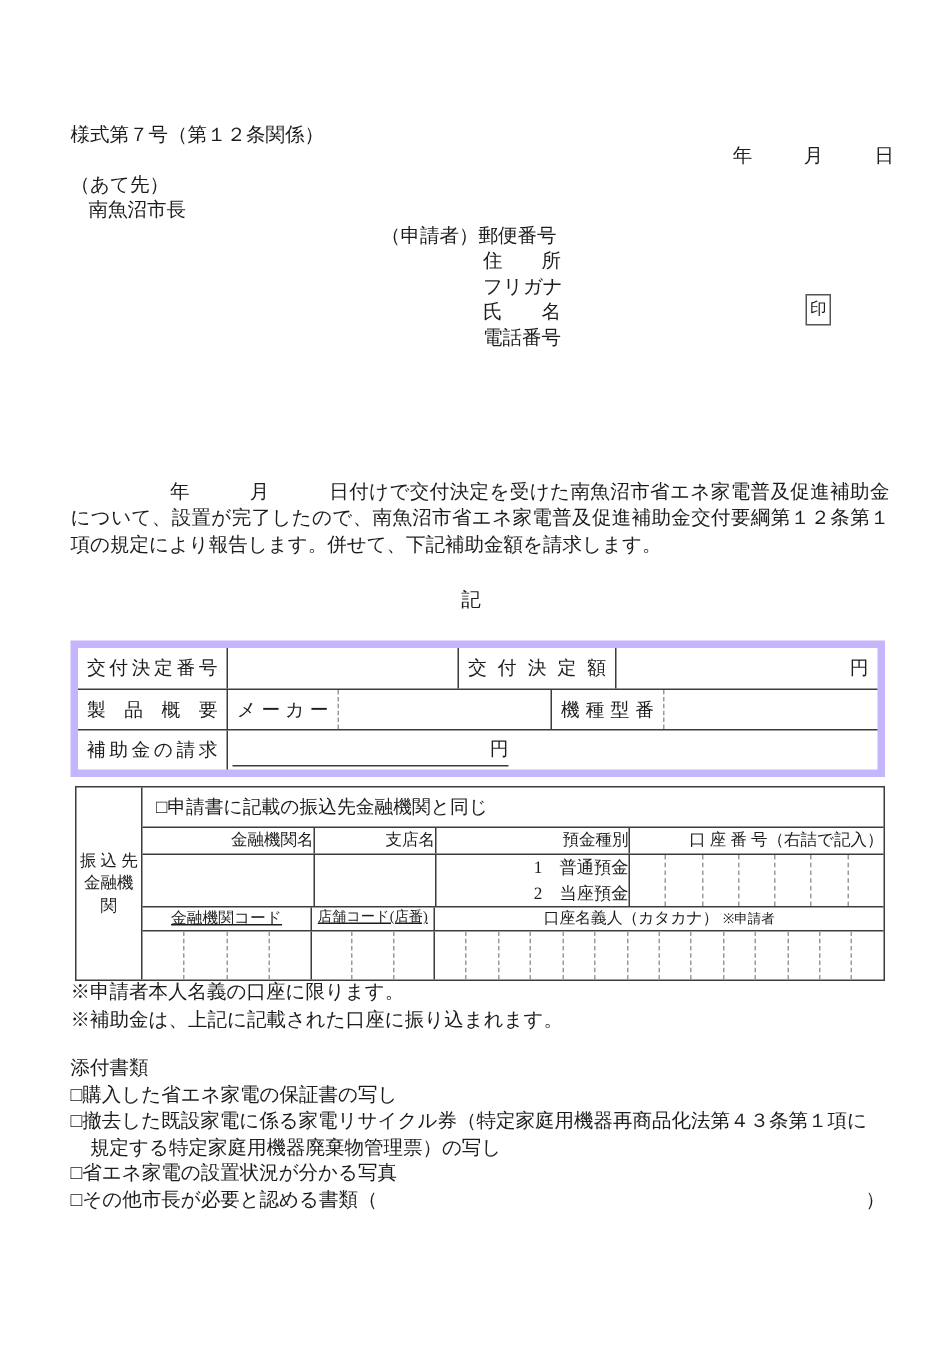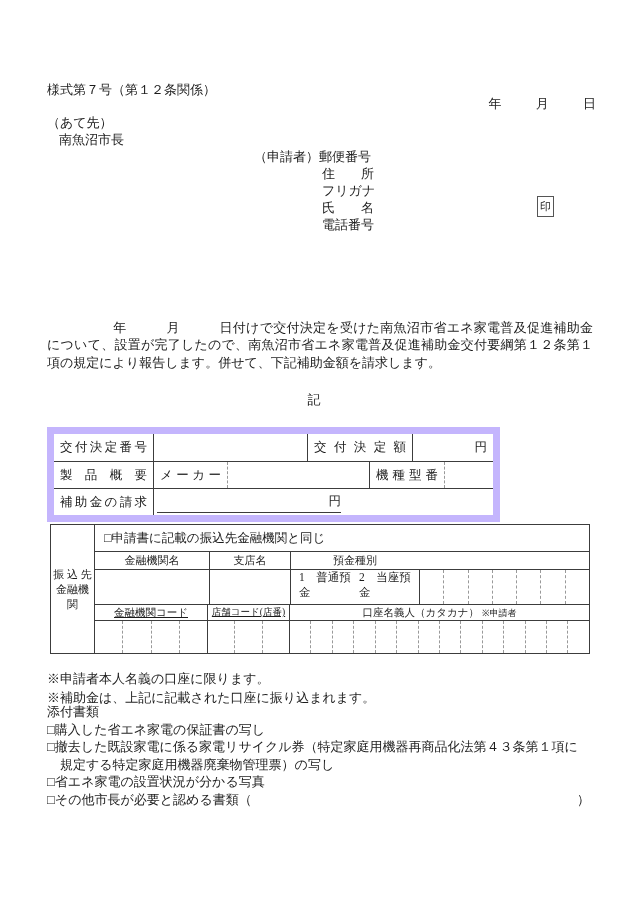--- a/index.html
+++ b/index.html
@@ -27,21 +27,21 @@
   .seal-box{
     left:537px;top:196px;width:15px;height:19px;
     border:1px solid #555;font-size:11px;line-height:19px;text-align:center;
   }
 
   .title{left:0;top:268px;width:630px;text-align:center;font-size:15px;letter-spacing:0.5px;}
   .paragraph{left:47px;top:319px;width:546px;font-size:13px;line-height:17.4px;text-align:justify;}
   .ki{left:0;top:391px;width:630px;text-align:center;font-size:13px;letter-spacing:2px;}
 
   
-  .t1{left:47px;top:427px;width:453px;border:7px solid #c4b5fd;font-size:12.5px;box-sizing:border-box;}
+  .t1{left:47px;top:427px;width:543px;border:5px solid #c4b5fd;font-size:12.5px;box-sizing:border-box;}
   .t1-row{display:flex;height:27px;box-sizing:border-box;}
   .t1-row + .t1-row{border-top:1px solid #3c3c3c;}
   .t1 .cell{box-sizing:border-box;line-height:26px;overflow:hidden;}
   .t1 .bl{border-left:1px solid #3c3c3c;}
   .t1 .bld{border-left:1px dashed #999;}
   .t1 .label{text-align:justify;text-align-last:justify;padding:0 6px;}
   .w99{width:99px;flex:none;}
   .w154{width:154px;flex:none;}
   .w105{width:105px;flex:none;}
   .w74{width:74px;flex:none;}
@@ -59,40 +59,40 @@
   .t2{left:50px;top:524px;width:540px;border:1px solid #3c3c3c;display:flex;box-sizing:border-box;font-size:11.5px;}
   .t2-side{
     width:43px;flex:none;border-right:1px solid #3c3c3c;
     display:flex;flex-direction:column;justify-content:center;align-items:center;
     font-size:11px;line-height:15px;text-align:center;
   }
   .t2-main{flex:1;display:flex;flex-direction:column;min-width:0;}
   .t2 .r{display:flex;box-sizing:border-box;}
   .t2 .r + .r{border-top:1px solid #3c3c3c;}
   .r-same{height:26px;align-items:center;padding-left:9px;font-size:12.5px;}
-  .r-h1{height:18px;line-height:17px;text-align:center;font-size:11px;}
+  .r-h1{height:18px;line-height:17px;text-align:right;font-size:11px;}
   .r-d1{height:35px;}
   .r-h2{height:16px;line-height:15px;text-align:center;font-size:10.5px;}
   .r-d2{height:33px;}
   .t2 .c{box-sizing:border-box;overflow:hidden;}
   .t2 .cbl{border-left:1px solid #3c3c3c;}
   .cw114{width:114px;flex:none;}
   .cw81{width:81px;flex:none;}
   .cw129{width:129px;flex:none;}
   .cw112{width:112px;flex:none;text-decoration:underline;}
   .cw82{width:82px;flex:none;text-decoration:underline;}
-  .deposit{display:flex;flex-direction:row;justify-content:space-evenly;padding-left:8px;font-size:11.5px;}
+  .deposit{display:flex;flex-direction:column;justify-content:space-evenly;padding-left:8px;font-size:11.5px;align-items:flex-end;}
   .dgroup{display:flex;}
   .dgroup .dcell{flex:1;border-left:1px dashed #999;}
   .dgroup .dcell:first-child{border-left:none;}
   .tiny{font-size:9px;margin-left:3px;}
   .bcsmall{font-size:9.5px;}
 
   
-  .notes{left:47px;top:670px;font-size:13px;line-height:18.5px;}
+  .notes{left:47px;top:652px;font-size:13px;line-height:18.5px;}
   .attachments{left:47px;top:703px;width:543px;font-size:13px;line-height:17.6px;}
   .attachments .item{display:flex;white-space:pre-wrap;}
   .attachments .itext{flex:none;}
   .attachments .isuffix{margin-left:auto;}
   .chk{flex:none;}
 </style>
 </head>
 <body>
 
 <div class="page">
@@ -154,20 +154,21 @@
     </div>
     <div class="t2-main">
       <div class="r r-same">
         <span class="chk">□</span>
           <span>申請書に記載の振込先金融機関と同じ</span>
       </div>
       <div class="r r-h1">
         <div class="c cw114">金融機関名</div>
         <div class="c cw81 cbl">支店名</div>
         <div class="c cw129 cbl">預金種別</div>
+        <div class="c grow cbl">口 座 番 号（右詰で記入）</div>
       </div>
       <div class="r r-d1">
         <div class="c cw114"></div>
         <div class="c cw81 cbl"></div>
         <div class="c cw129 cbl deposit">
           <div>1　普通預金</div>
           <div>2　当座預金</div>
         </div>
         <div class="c grow cbl dgroup">
           <div class="dcell"></div>

